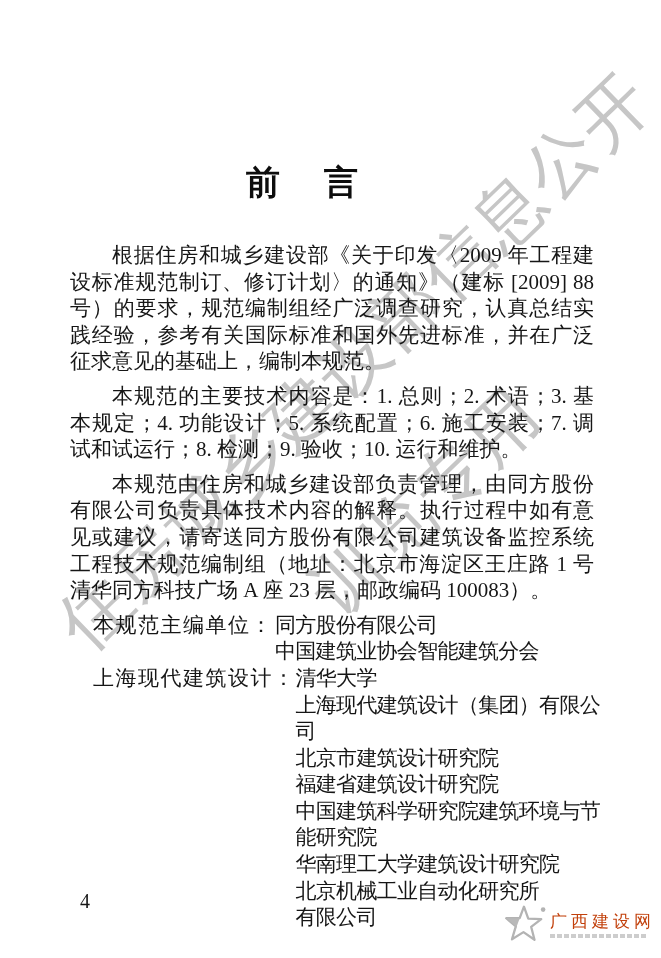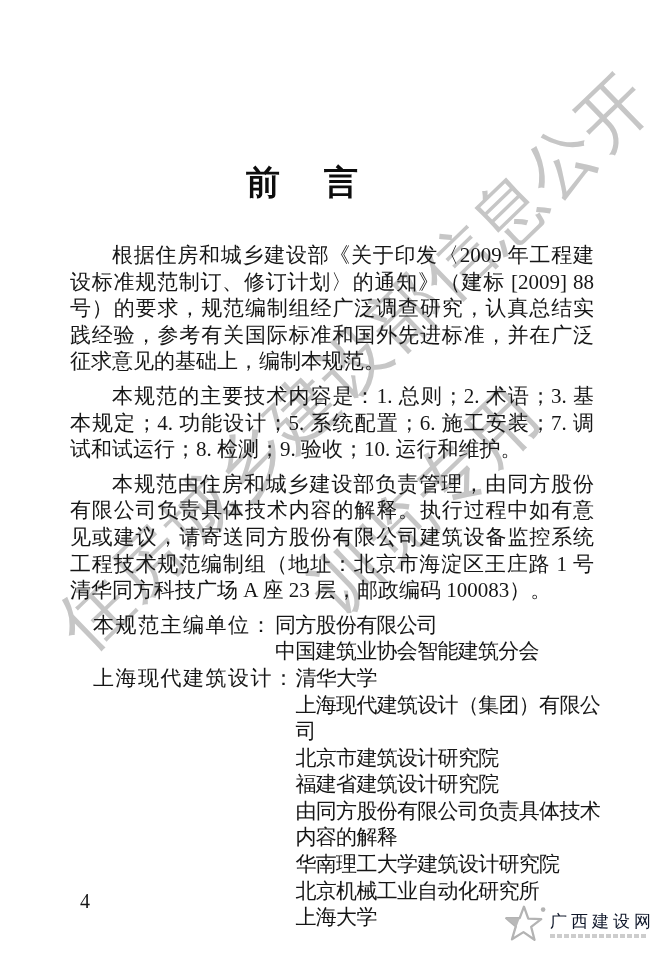--- a/index.html
+++ b/index.html
@@ -69,21 +69,21 @@
 
   
   .logo {
     position:absolute; right:6px; bottom:8px;
     display:flex; align-items:center; gap:4px;
     z-index:2;
   }
   .logo-text { display:flex; flex-direction:column; gap:3px; }
   .logo-name {
     font-size:17px; letter-spacing:4px;
-    color:#0f172a; line-height:18px;
+    color:#c2410c; line-height:18px;
     font-family:"Liberation Serif","DejaVu Serif",serif;
   }
   .logo-tagline {
     width:96px; height:4px;
     background:repeating-linear-gradient(90deg,#cdcdcd 0 5px,transparent 5px 7px);
   }
 </style>
 </head>
 <body>
 
@@ -110,24 +110,24 @@
         </div>
     </div>
 
     <div class="unit-row">
       <span class="unit-label">上海现代建筑设计：</span>
       <div class="unit-items">
           <div class="unit-item">清华大学</div>
           <div class="unit-item">上海现代建筑设计（集团）有限公司</div>
           <div class="unit-item">北京市建筑设计研究院</div>
           <div class="unit-item">福建省建筑设计研究院</div>
-          <div class="unit-item">由同方股份有限公司负责具体技术内容的解释</div>
+          <div class="unit-item">中国建筑科学研究院建筑环境与节能研究院</div>
           <div class="unit-item">华南理工大学建筑设计研究院</div>
           <div class="unit-item">北京机械工业自动化研究所</div>
-          <div class="unit-item">上海大学</div>
+          <div class="unit-item">有限公司</div>
         </div>
     </div>
   </div>
 
   <div class="pagenum">4</div>
 
   <div class="logo">
     <span>
       <svg width="46" height="46" viewBox="0 0 48 48">
         <g fill="none" stroke="#b3b3b3" stroke-width="2.4" stroke-linejoin="round">

